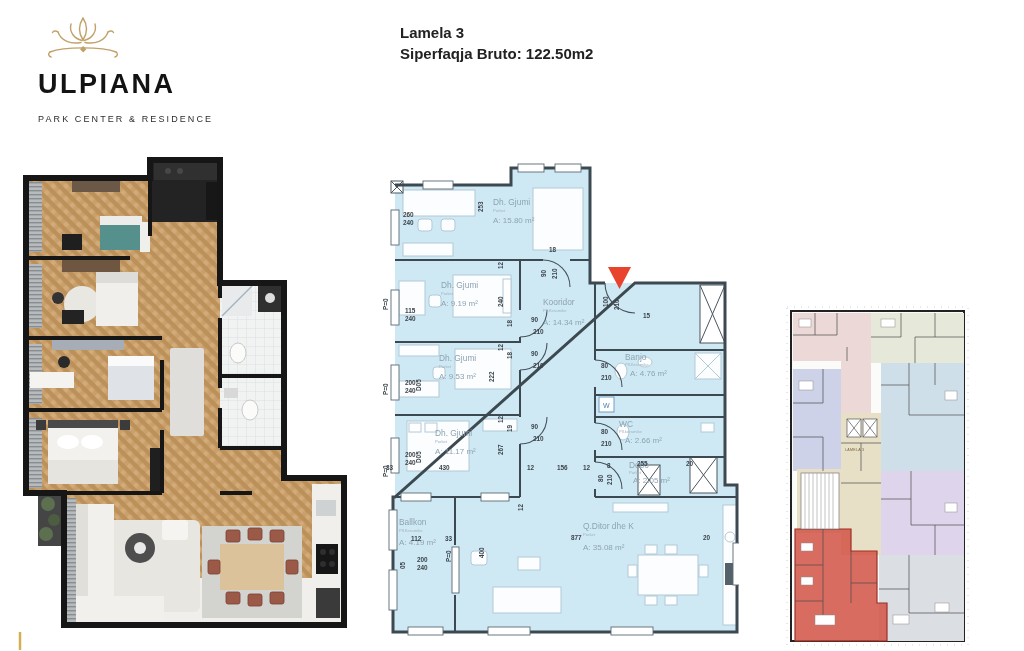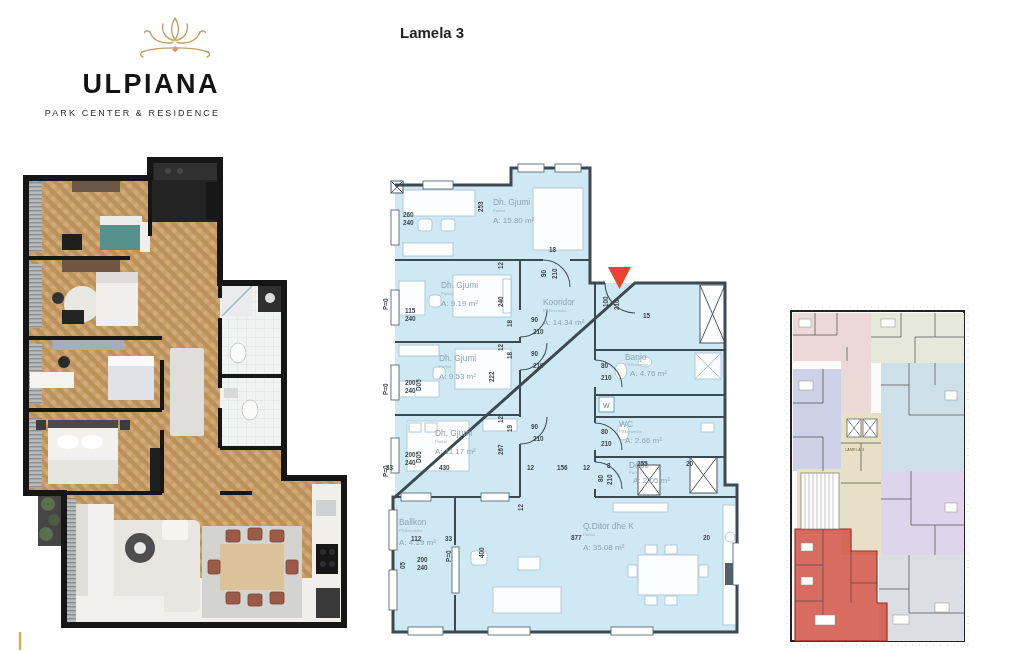--- a/index.html
+++ b/index.html
@@ -1,22 +1,22 @@
 <!DOCTYPE html>
 <html><head>
 <meta charset="utf-8">
 <style>
   html,body{margin:0;padding:0;}
   body{width:1024px;height:651px;background:#ffffff;overflow:hidden;position:relative;
        font-family:"Liberation Sans",sans-serif;}
   .abs{position:absolute;}
   
-  #logo{left:28px;top:12px;width:192px;text-align:right;}
+  #logo{left:38px;top:12px;width:192px;text-align:left;}
   #logo .brand{font-size:27px;font-weight:700;letter-spacing:2.5px;color:#131313;margin-top:1px;}
-  #logo .tagline{font-size:9px;letter-spacing:2.1px;color:#2c2c2c;margin-top:8px;}
+  #logo .tagline{font-size:9px;letter-spacing:2.1px;color:#2c2c2c;margin-top:14px;}
   
   #desc{left:400px;top:23px;width:590px;color:#222;font-size:15px;font-weight:600;line-height:20.5px;}
   
   .dim{font-family:"Liberation Sans",sans-serif;font-size:6.4px;fill:#3c444b;font-weight:600;}
   .rname{font-family:"Liberation Sans",sans-serif;font-size:8.4px;fill:#8ea3b2;}
   .rsub{font-family:"Liberation Sans",sans-serif;font-size:4.2px;fill:#a2b3c0;}
   .rarea{font-family:"Liberation Sans",sans-serif;font-size:8px;fill:#8ea3b2;}
   .wall{stroke:#3d4950;fill:none;}
   .furn{fill:#ffffff;fill-opacity:.9;stroke:#b3c9d6;stroke-width:1;}
   .winbox{fill:#ffffff;stroke:#5a6a74;stroke-width:.9;}
@@ -41,20 +41,21 @@
       <path d="M78,40 C80,41.5 80,44 77,45"></path>
     </g>
     <rect x="43" y="35" width="4.5" height="4.5" transform="rotate(45 45.2 37.2)" fill="#c2a169"></rect>
   </svg>
   <div class="brand">ULPIANA</div>
   <div class="tagline">PARK CENTER &amp; RESIDENCE</div>
 </div>
 
 <div id="desc" class="abs">
   <div>Lamela 3</div>
+  <div>Siperfaqja Bruto: 122.50m2</div>
 </div>
 
 <svg class="abs" style="left:12px;top:148px;" width="340" height="502" viewBox="0 0 340 502">
   <defs>
     <pattern id="wood" width="9" height="9" patternUnits="userSpaceOnUse" patternTransform="rotate(45)">
       <rect width="9" height="9" fill="#c99f6c"></rect>
       <rect width="9" height="4.5" fill="#bb9059"></rect>
       <rect y="4.5" width="4.5" height="4.5" fill="#d2ab79"></rect>
     </pattern>
     <pattern id="tile" width="9" height="9" patternUnits="userSpaceOnUse">

